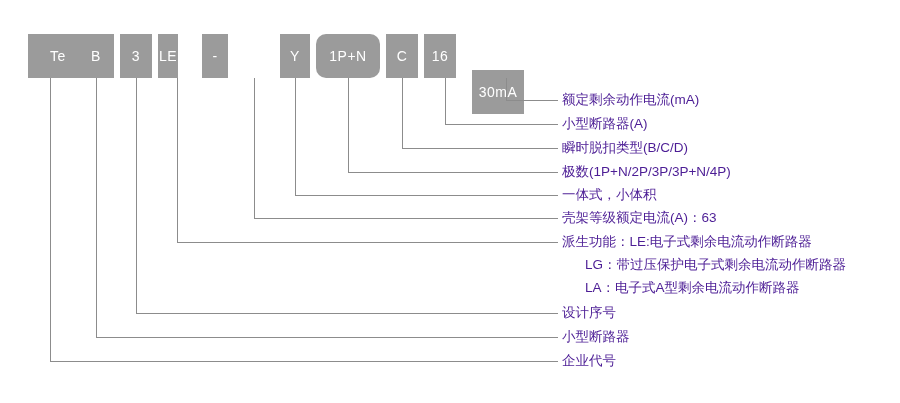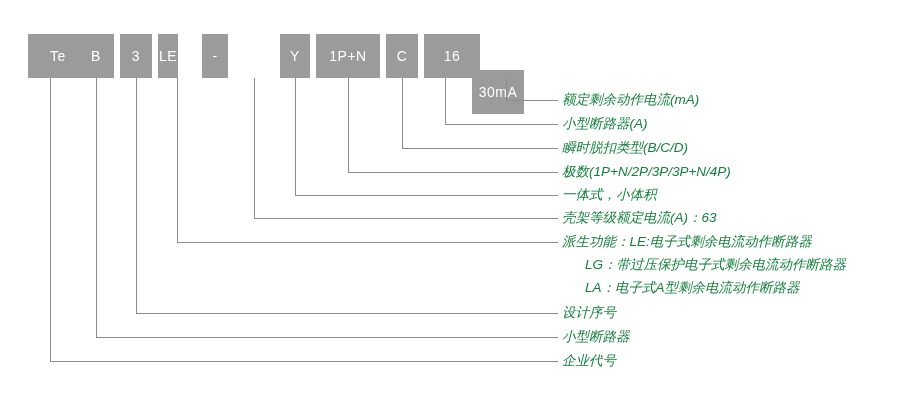--- a/index.html
+++ b/index.html
@@ -38,24 +38,23 @@
     background: #8c8c8c;
   }
   .hline {
     position: absolute;
     height: 1px;
     background: #8c8c8c;
   }
   .label {
     position: absolute;
     font-size: 13.5px;
-    color: #15803d;
+    color: #4c1d95;
     white-space: nowrap;
     line-height: 16px;
-    font-style: italic;
   }
   .label.indent {
     
   }
 </style>
 </head>
 <body>
 
 <div id="root">
 
@@ -70,27 +69,27 @@
     </div>
   <div class="code-box" style="left:158px;width:20px;">
       <span>LE</span>
     </div>
   <div class="code-box" style="left:202px;width:26px;">
       <span>-</span>
     </div>
   <div class="code-box" style="left:280px;width:30px;">
       <span>Y</span>
     </div>
-  <div class="code-box" style="left:316px;width:64px;">
+  <div class="code-box" style="left:316px;width:64px;border-radius:10px;">
       <span>1P+N</span>
     </div>
   <div class="code-box" style="left:386px;width:32px;">
       <span>C</span>
     </div>
-  <div class="code-box" style="left:424px;width:56px;">
+  <div class="code-box" style="left:424px;width:32px;">
       <span>16</span>
     </div>
   <div class="code-box" style="left:472px;width:52px;margin-top:36px;">
       <span>30mA</span>
     </div>
 
   <div class="vline" style="left:506px;top:78px;height:22px;"></div>
   <div class="hline" style="left:506px;top:100px;width:52px;"></div>
 
   <div class="vline" style="left:445px;top:78px;height:46px;"></div>

